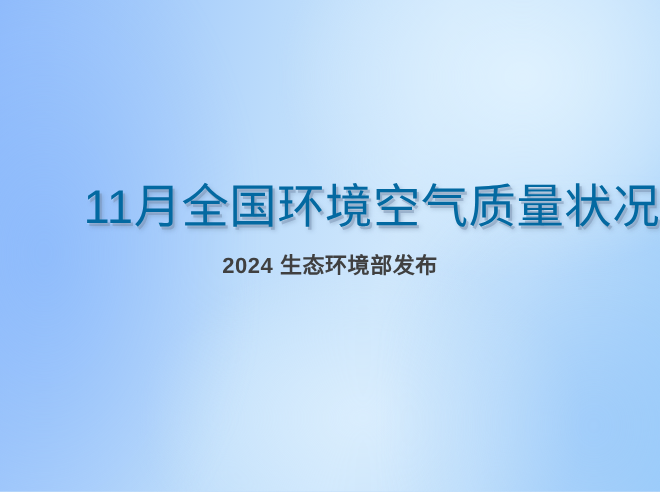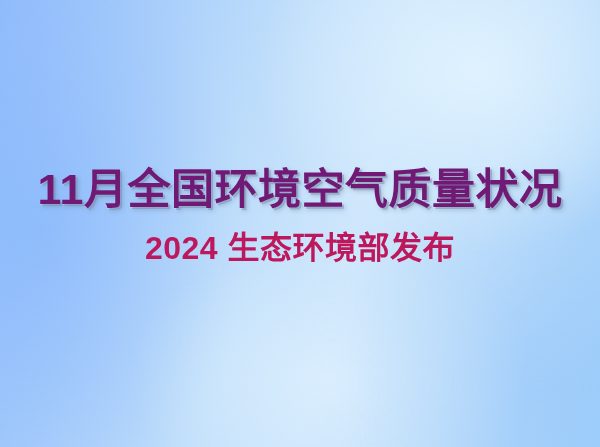--- a/index.html
+++ b/index.html
@@ -98,41 +98,41 @@
     display: flex;
     flex-direction: column;
     align-items: center;
     justify-content: flex-start;
   }
 
   .title {
     margin: 0;
     padding: 0;
     width: 100%;
-    text-align: center;
-    color: #701a75;
+    text-align: right;
+    color: #0369a1;
     font-size: 43px;
-    font-weight: 700;
+    font-weight: 400;
     line-height: 1;
     letter-spacing: 0.5px;
     margin-top: 168px;
     text-shadow:
         2px 2px 0 rgba(118,140,170,0.45),
         3px 3px 4px rgba(100,125,158,0.38),
         0 1px 1px rgba(255,255,255,0.30);
     white-space: nowrap;
   }
 
   .subtitle {
     margin: 12px;
     padding: 0;
     width: 100%;
     text-align: center;
-    color: #be185d;
-    font-size: 32px;
+    color: #404040;
+    font-size: 20px;
     font-weight: 700;
     line-height: 1;
     letter-spacing: 0.5px;
     margin-top: 21px;
     white-space: nowrap;
   }
 </style>
 </head>
 <body>
 

